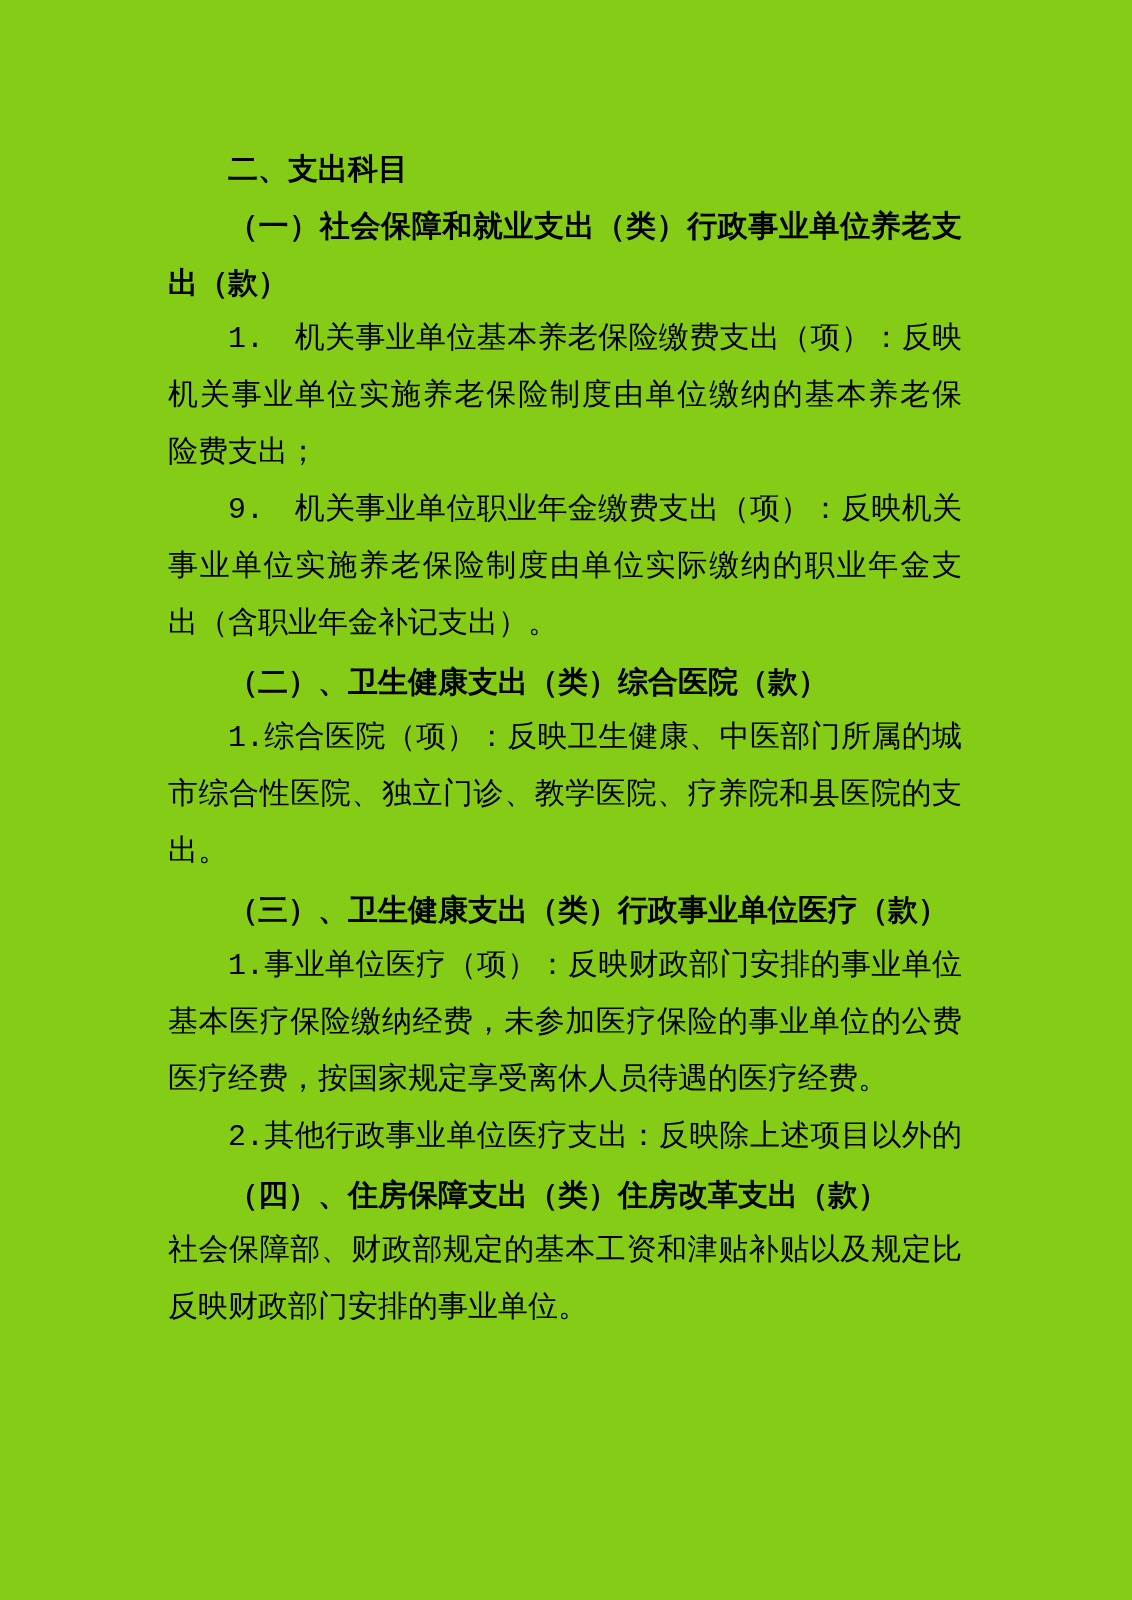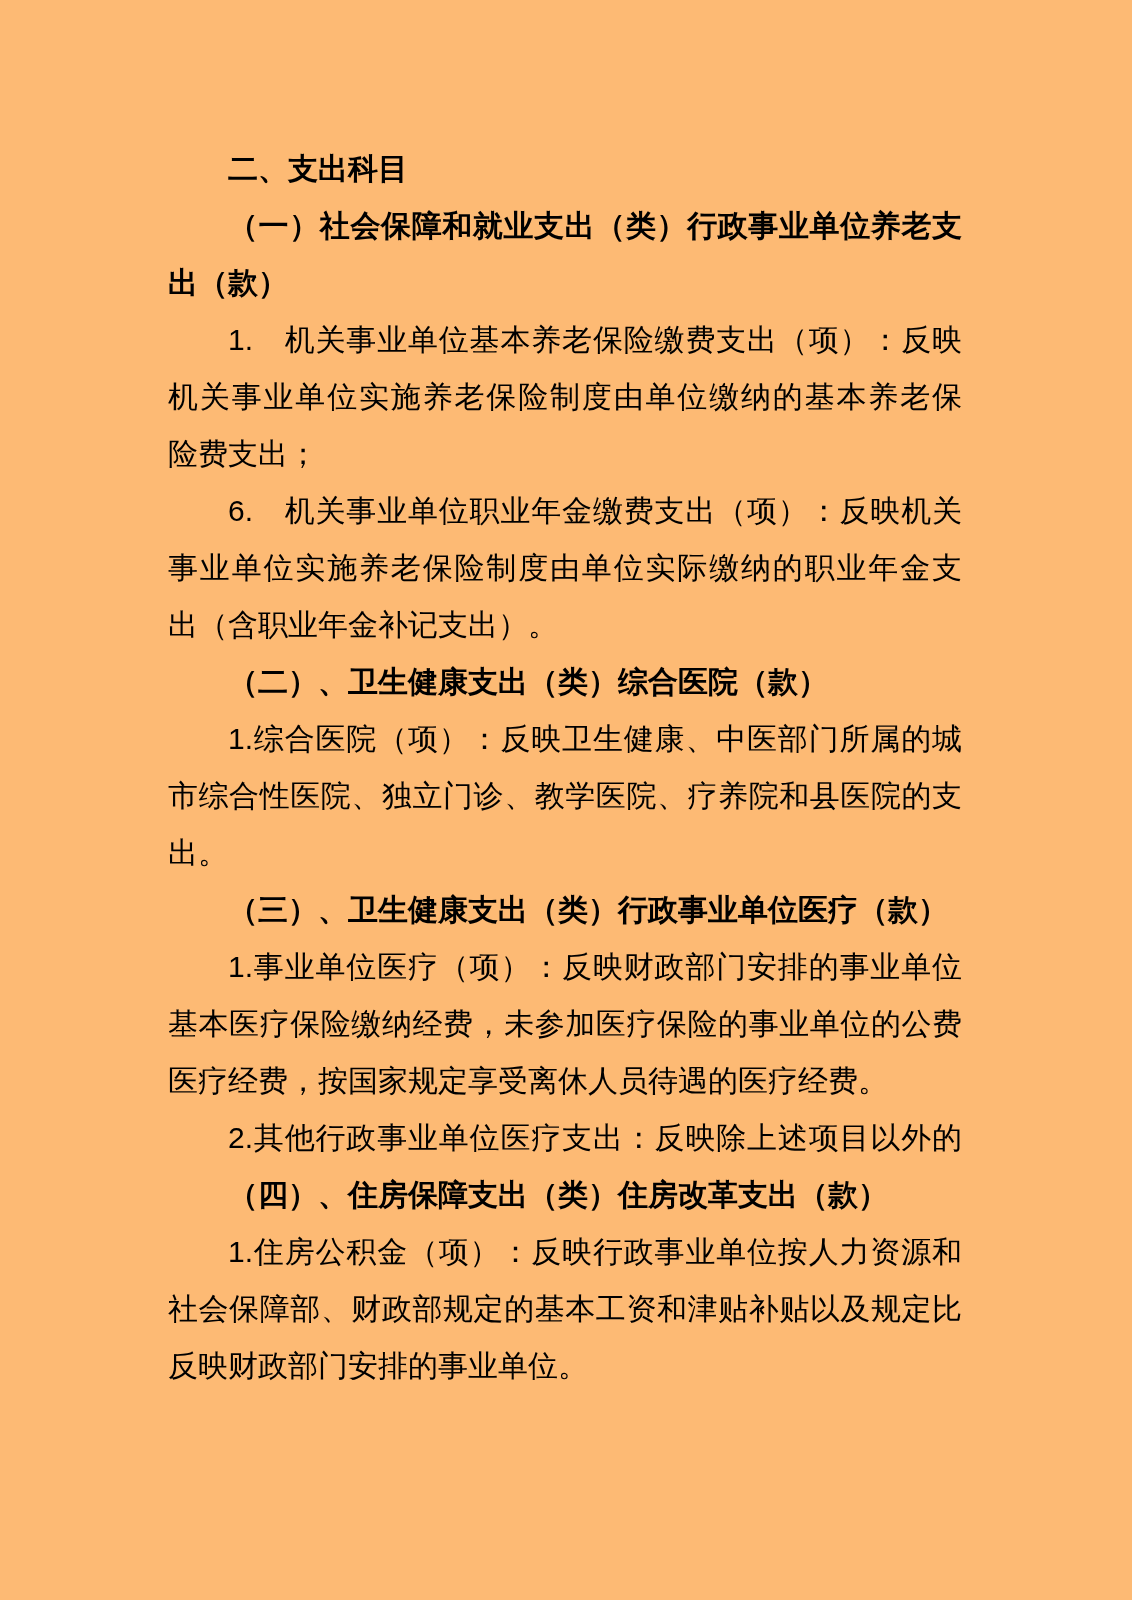--- a/index.html
+++ b/index.html
@@ -4,31 +4,31 @@
 <style>
   html, body {
     margin: 0;
     padding: 0;
     background: #ffffff;
   }
   .page {
     position: relative;
     width: 1132px;
     height: 1600px;
-    background: #fdba74;
+    background: #84cc16;
     overflow: hidden;
   }
   .content {
     position: absolute;
     left: 168px;
     top: 140px;
     width: 794px;
   }
   .line {
-    font-family: Liberation Sans, sans-serif;
+    font-family: Liberation Mono, monospace;
     font-size: 30px;
     height: 57px;
     line-height: 57px;
     color: #000000;
     text-align: justify;
     text-align-last: justify;
     text-justify: inter-character;
     word-break: keep-all;
     white-space: pre;
     overflow: hidden;
@@ -48,30 +48,29 @@
 <body>
 
 <div class="page">
   <div class="content">
       <div class="line bold indent last">二、支出科目</div>
       <div class="line bold indent">（一）社会保障和就业支出（类）行政事业单位养老支</div>
       <div class="line bold last">出（款）</div>
       <div class="line indent">1.　机关事业单位基本养老保险缴费支出（项）：反映</div>
       <div class="line">机关事业单位实施养老保险制度由单位缴纳的基本养老保</div>
       <div class="line last">险费支出；</div>
-      <div class="line indent">6.　机关事业单位职业年金缴费支出（项）：反映机关</div>
+      <div class="line indent">9.　机关事业单位职业年金缴费支出（项）：反映机关</div>
       <div class="line">事业单位实施养老保险制度由单位实际缴纳的职业年金支</div>
       <div class="line last">出（含职业年金补记支出）。</div>
       <div class="line bold indent last">（二）、卫生健康支出（类）综合医院（款）</div>
       <div class="line indent">1.综合医院（项）：反映卫生健康、中医部门所属的城</div>
       <div class="line">市综合性医院、独立门诊、教学医院、疗养院和县医院的支</div>
       <div class="line last">出。</div>
       <div class="line bold indent last">（三）、卫生健康支出（类）行政事业单位医疗（款）</div>
       <div class="line indent">1.事业单位医疗（项）：反映财政部门安排的事业单位</div>
       <div class="line">基本医疗保险缴纳经费，未参加医疗保险的事业单位的公费</div>
       <div class="line last">医疗经费，按国家规定享受离休人员待遇的医疗经费。</div>
       <div class="line indent">2.其他行政事业单位医疗支出：反映除上述项目以外的</div>
       <div class="line bold indent last">（四）、住房保障支出（类）住房改革支出（款）</div>
-      <div class="line indent">1.住房公积金（项）：反映行政事业单位按人力资源和</div>
       <div class="line">社会保障部、财政部规定的基本工资和津贴补贴以及规定比</div>
       <div class="line last">反映财政部门安排的事业单位。</div>
     </div>
 </div>
 
 </body></html>

